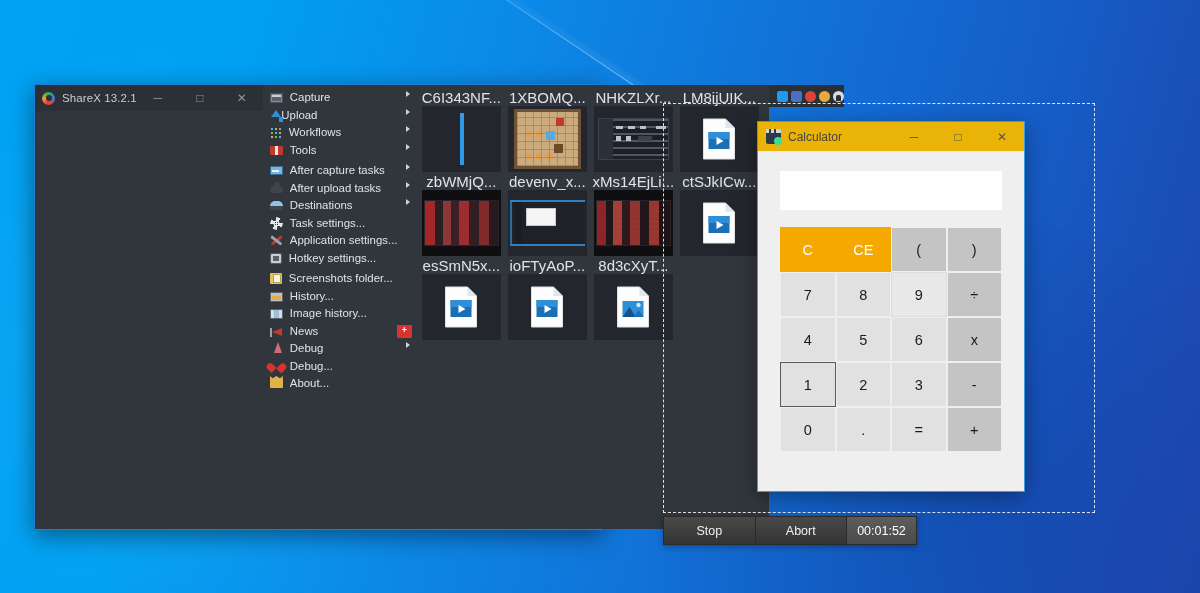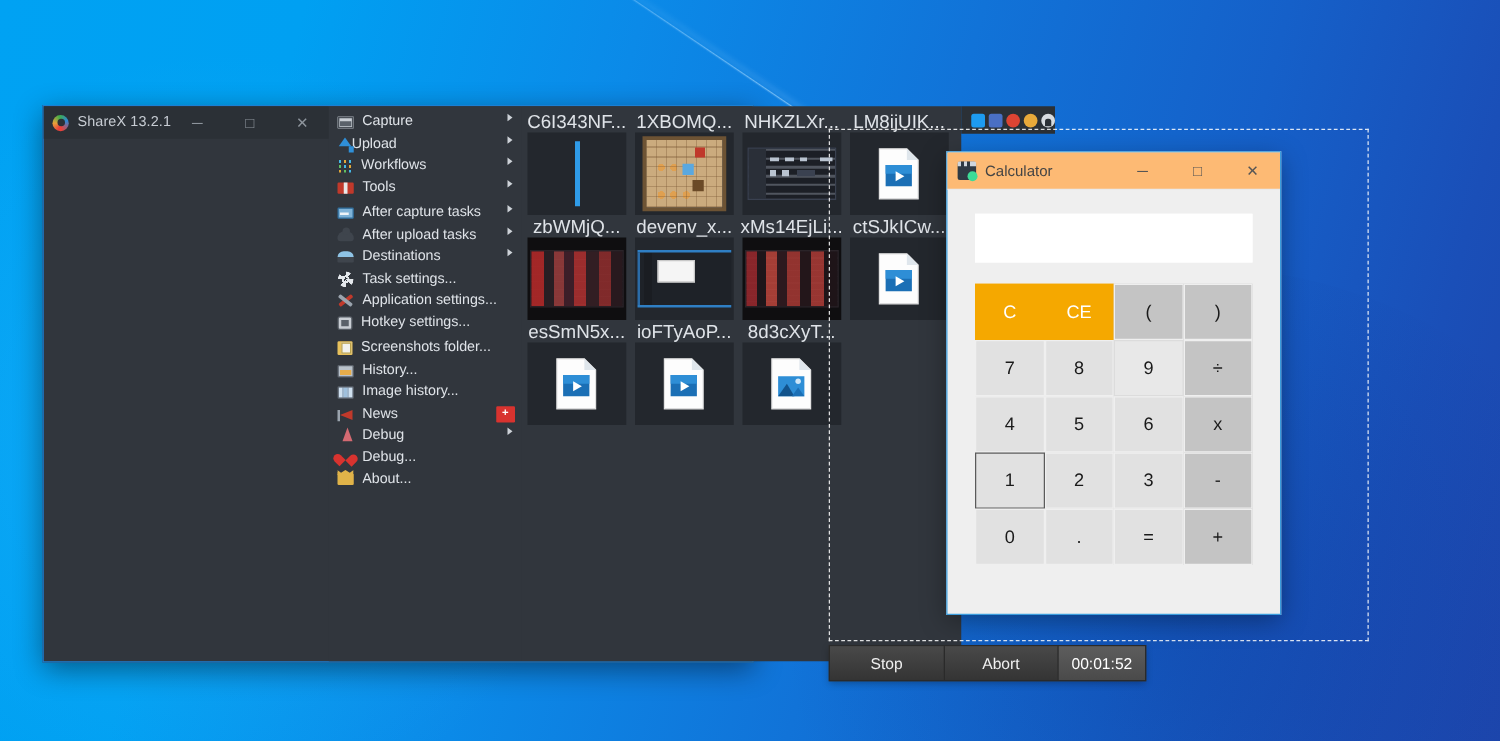--- a/index.html
+++ b/index.html
@@ -608,21 +608,21 @@
     left: 757px; top: 121px;
     width: 266px; height: 369px;
     background: #efefef;
     border: 1px solid #3b9ddd;
     box-shadow: 0 5px 20px rgba(0,0,0,0.35);
     display: flex;
     flex-direction: column;
   }
   #calc-titlebar {
     height: 29px;
-    background: #fdba74;
+    background: #eab308;
     display: flex;
     align-items: center;
     flex: 0 0 auto;
     border-bottom: 1px solid #eaeaea;
   }
   #calc-app-icon {
     width: 15px; height: 15px;
     margin: 0 7px 0 8px;
     flex: 0 0 auto;
     position: relative;

